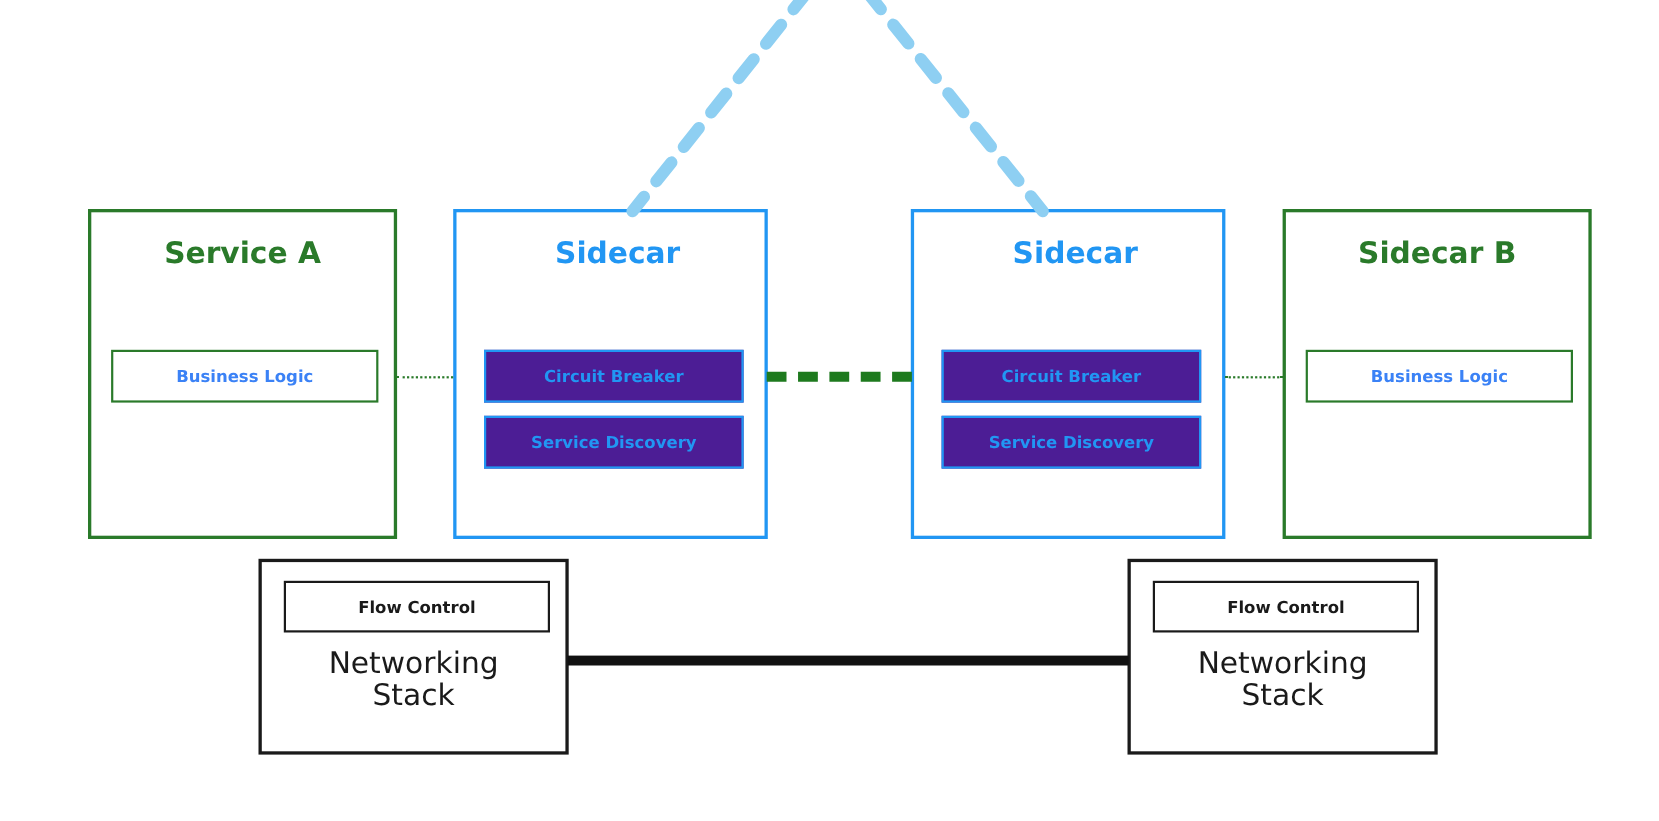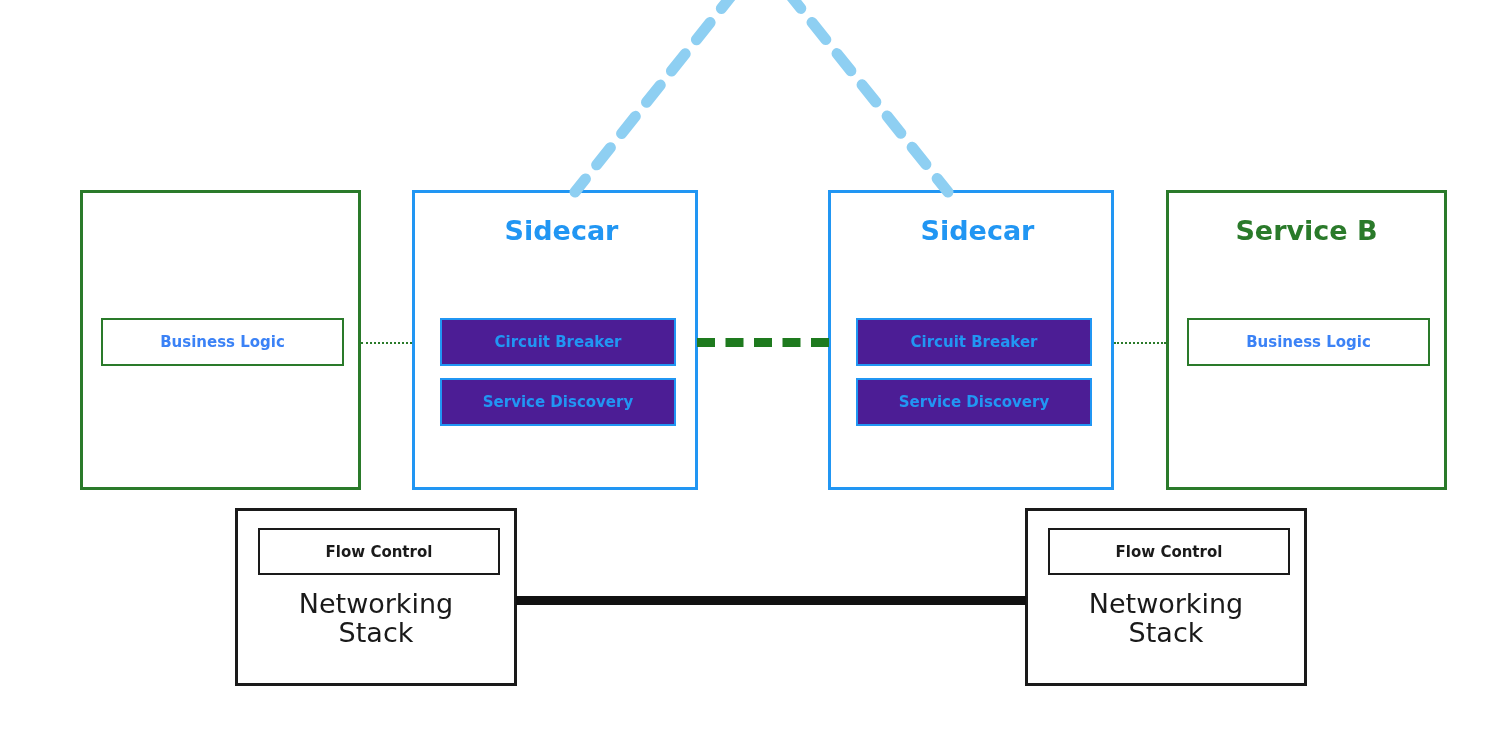--- a/index.html
+++ b/index.html
@@ -122,20 +122,21 @@
     pointer-events:none;
   }
 </style>
 </head>
 <body>
 
 <div id="stage">
 
 
   <div class="service" style="left:80px;top:190px;width:281px;height:300px;">
+    <div class="service-title">Service A</div>
     <div class="inner-green" style="left:18px;top:125px;width:243px;height:48px;">Business Logic</div>
   </div>
 
   <div class="sidecar" style="left:412px;top:190px;width:286px;height:300px;">
     <div class="sidecar-title">Sidecar</div>
     <div class="inner-blue" style="left:25px;top:125px;width:236px;height:48px;">Circuit Breaker</div>
     <div class="inner-blue" style="left:25px;top:185px;width:236px;height:48px;">Service Discovery</div>
   </div>
 
   <div class="netstack" style="left:235px;top:508px;width:282px;height:178px;">
@@ -147,21 +148,21 @@
   </div>
 
 
   <div class="sidecar" style="left:828px;top:190px;width:286px;height:300px;">
     <div class="sidecar-title">Sidecar</div>
     <div class="inner-blue" style="left:25px;top:125px;width:236px;height:48px;">Circuit Breaker</div>
     <div class="inner-blue" style="left:25px;top:185px;width:236px;height:48px;">Service Discovery</div>
   </div>
 
   <div class="service" style="left:1166px;top:190px;width:281px;height:300px;">
-    <div class="service-title">Service B</div>
+    <div class="service-title">Sidecar B</div>
     <div class="inner-green" style="left:18px;top:125px;width:243px;height:48px;">Business Logic</div>
   </div>
 
   <div class="netstack" style="left:1025px;top:508px;width:282px;height:178px;">
     <div class="inner-black" style="left:20px;top:17px;width:242px;height:47px;">Flow Control</div>
     <div class="netstack-label" style="top:78px;">
       <div>Networking</div>
       <div>Stack</div>
     </div>
   </div>

